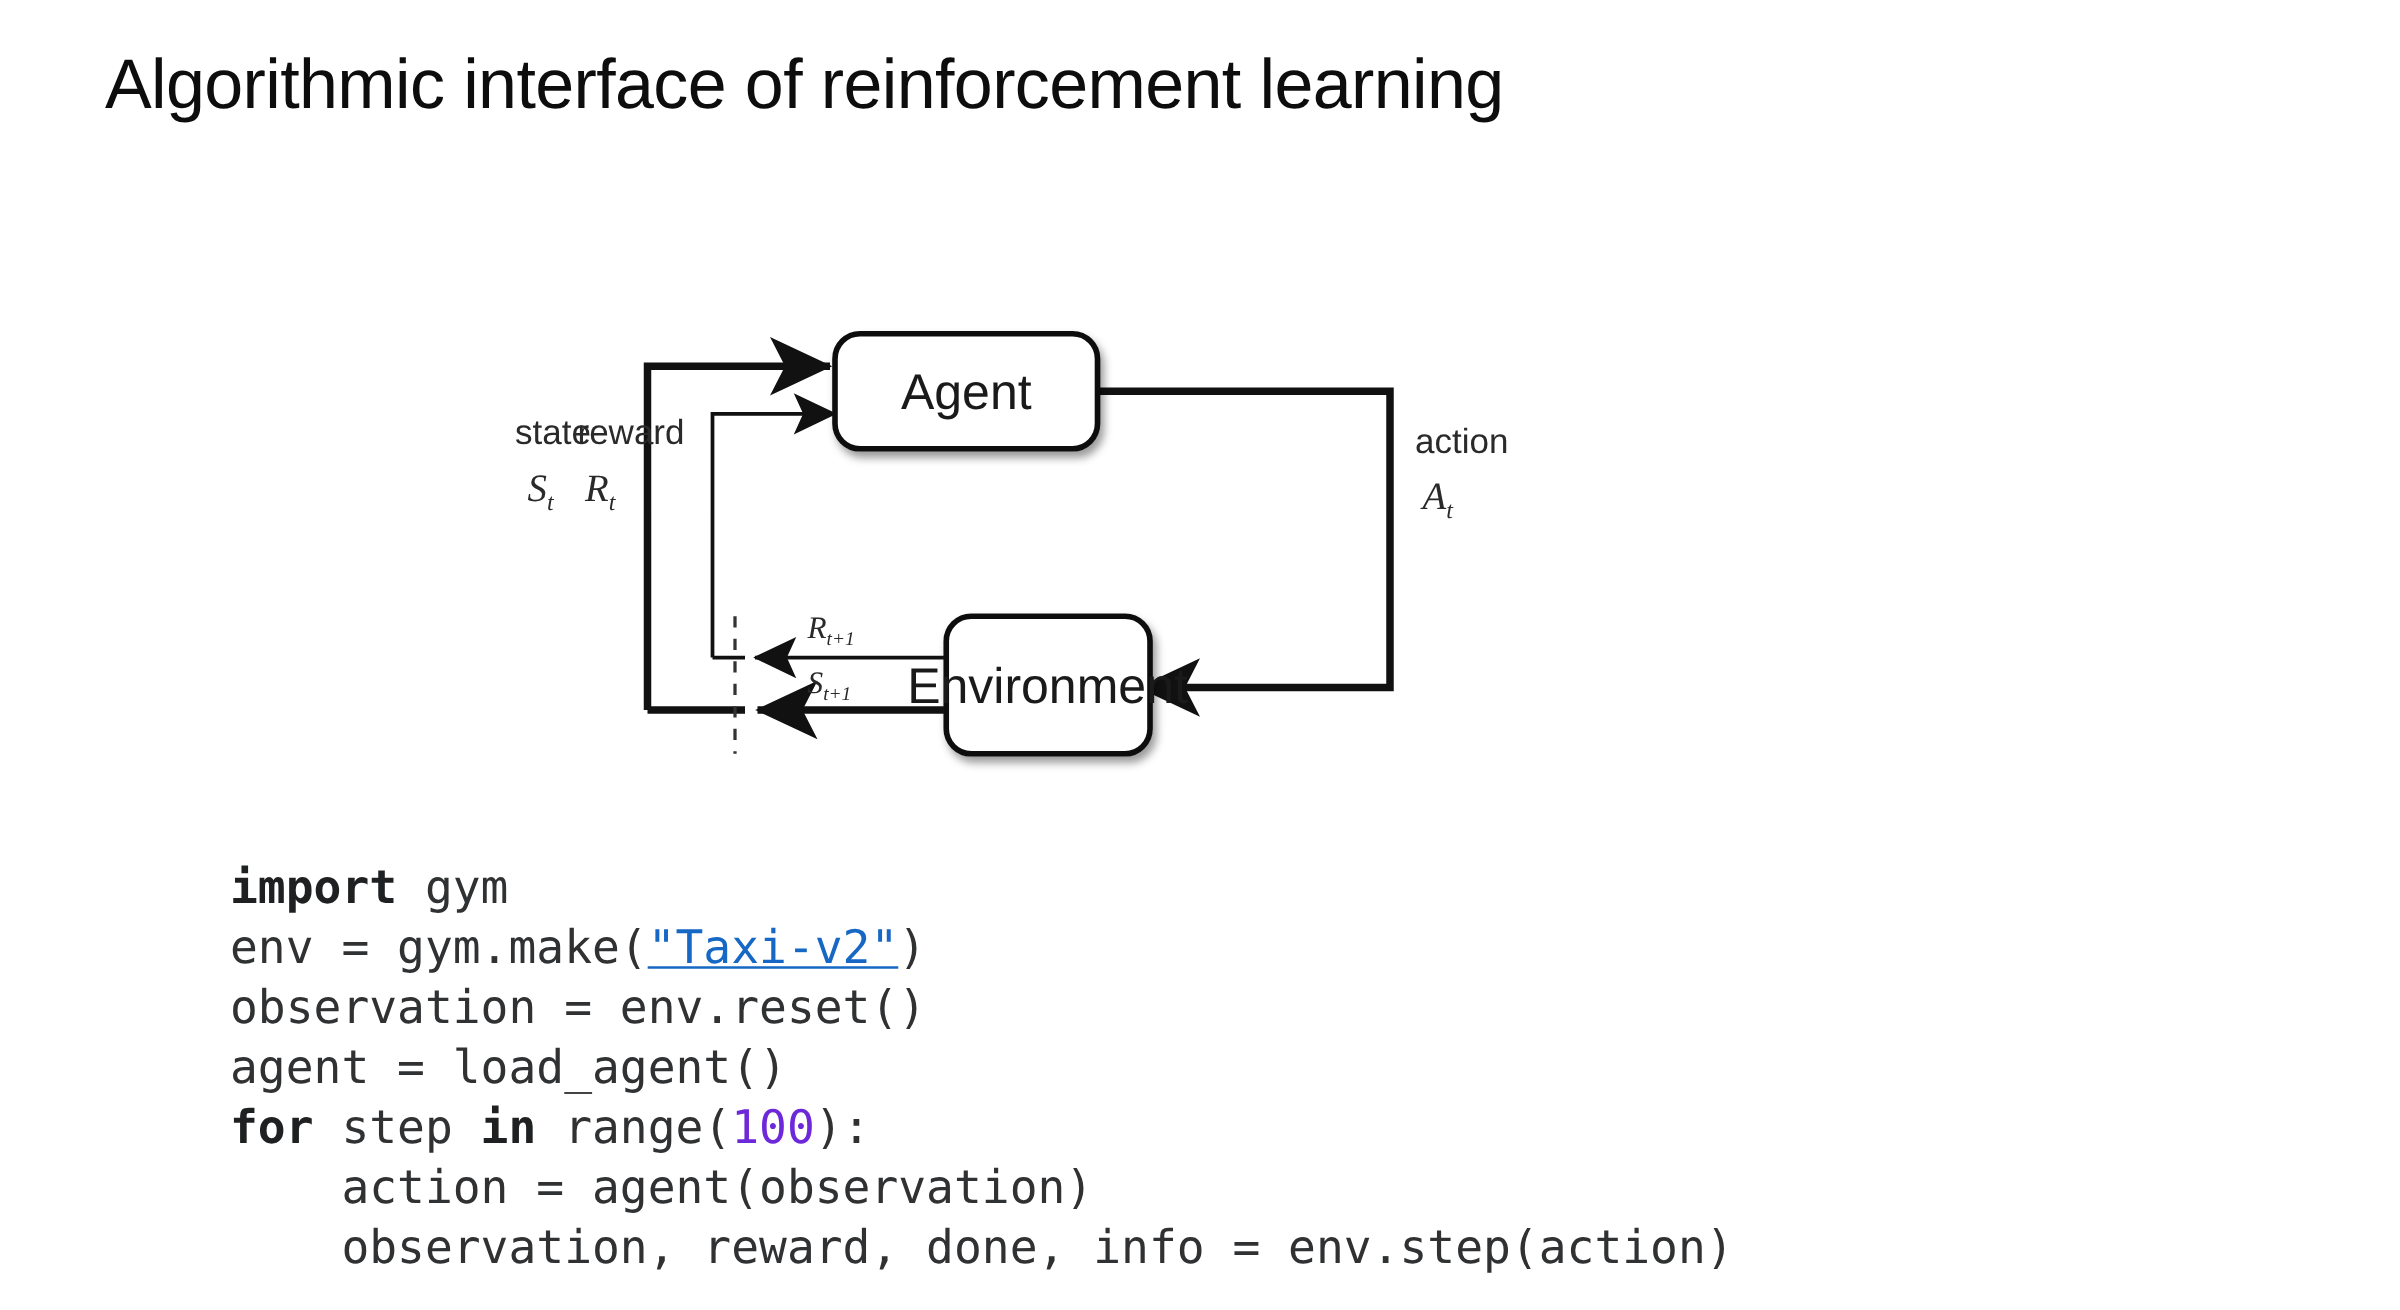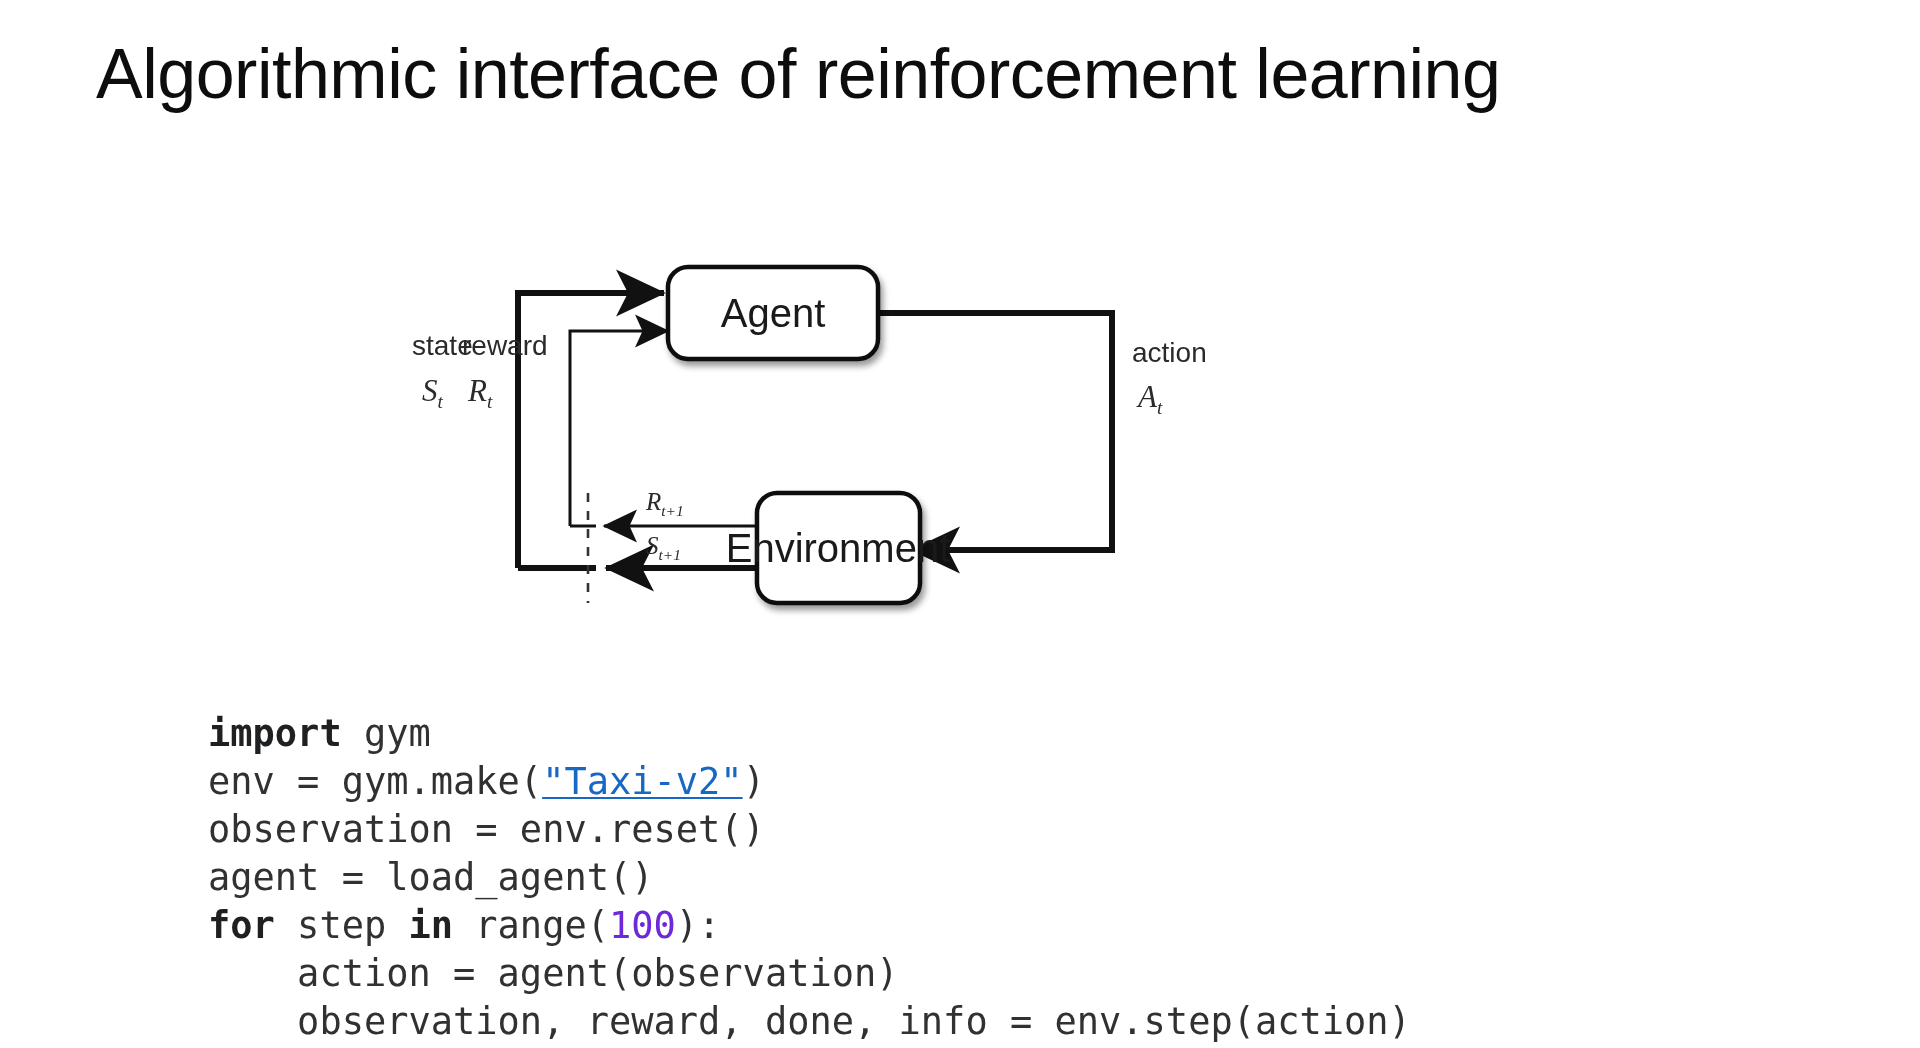--- a/index.html
+++ b/index.html
@@ -11,25 +11,25 @@
     width: 1920px;
     height: 1048px;
     position: relative;
     overflow: hidden;
     font-family: "Liberation Sans", sans-serif;
   }
 
   
   #slide-title {
     position: absolute;
-    left: 96px;
+    left: 84px;
     top: 38px;
     width: 1760px;
     font-family: "Liberation Sans", sans-serif;
-    font-size: 70px;
+    font-size: 56px;
     line-height: 1.05;
     font-weight: 400;
     color: #0d0d0d;
     letter-spacing: -0.5px;
     white-space: nowrap;
   }
 
   
   #rl-diagram {
     position: absolute;
@@ -88,29 +88,28 @@
     stroke: #333;
     stroke-width: 2.6;
     stroke-dasharray: 9 9;
     fill: none;
   }
   .dg-arrowfill { fill: #111; }
 
   
   #code-block {
     position: absolute;
-    left: 208px;
+    left: 184px;
     top: 686px;
     font-family: "DejaVu Sans Mono", "Liberation Mono", monospace;
     font-size: 37px;
     line-height: 48px;
     color: #2f3133;
     white-space: pre;
     letter-spacing: 0px;
-    margin-top: 24px;
   }
   #code-block .ln { display: block; height: 48px; }
   .kw { font-weight: bold; color: #1e2021; }
   .num { color: #6d28d9; }
   .lnk {
     color: #1668c4;
     text-decoration: underline;
     text-decoration-thickness: 2px;
     text-underline-offset: 3px;
     cursor: pointer;

